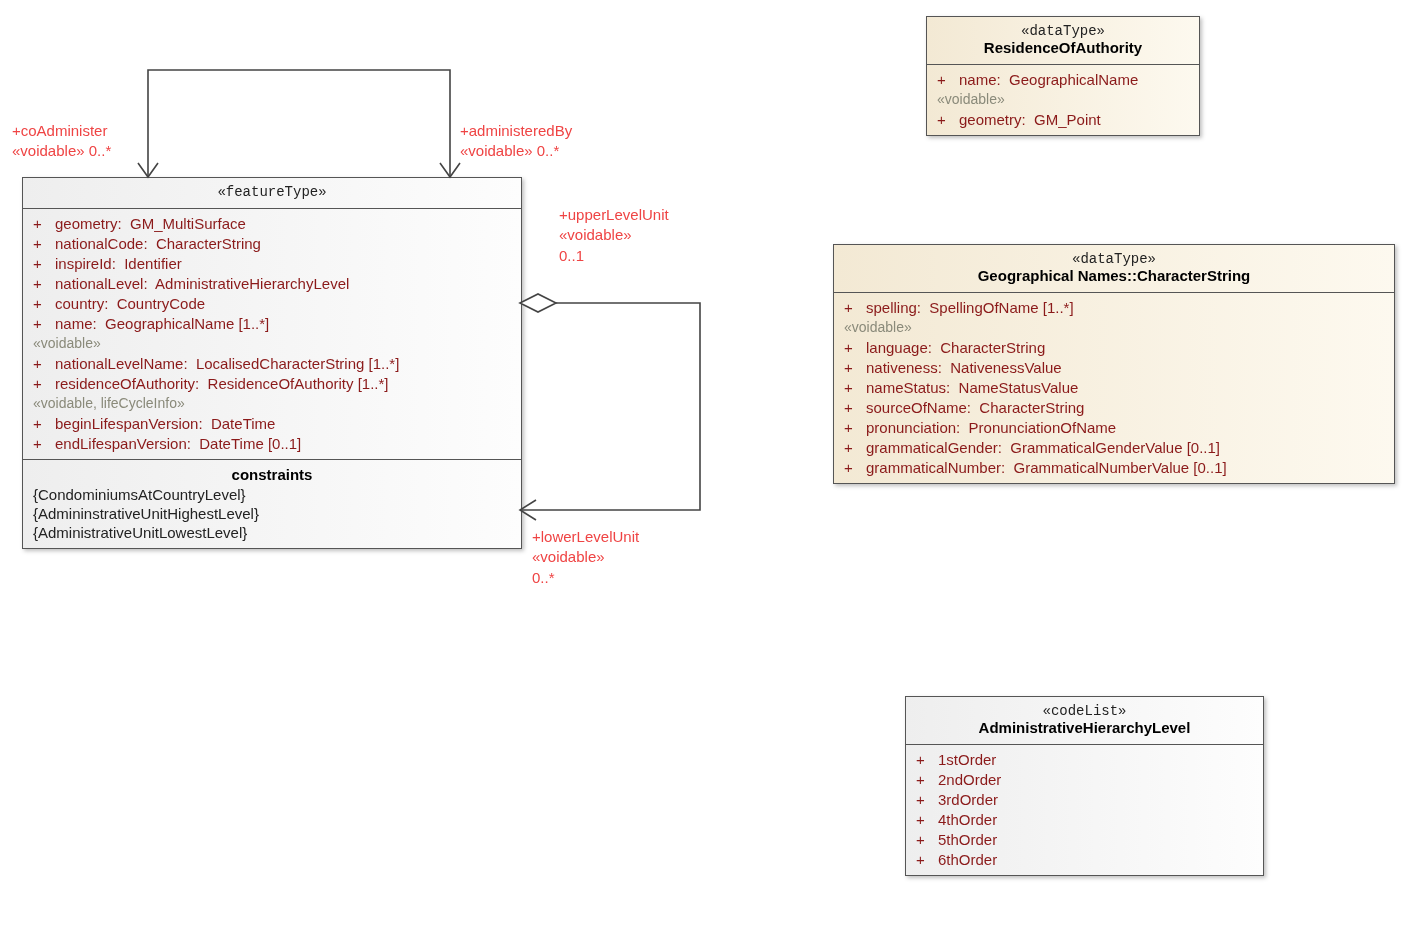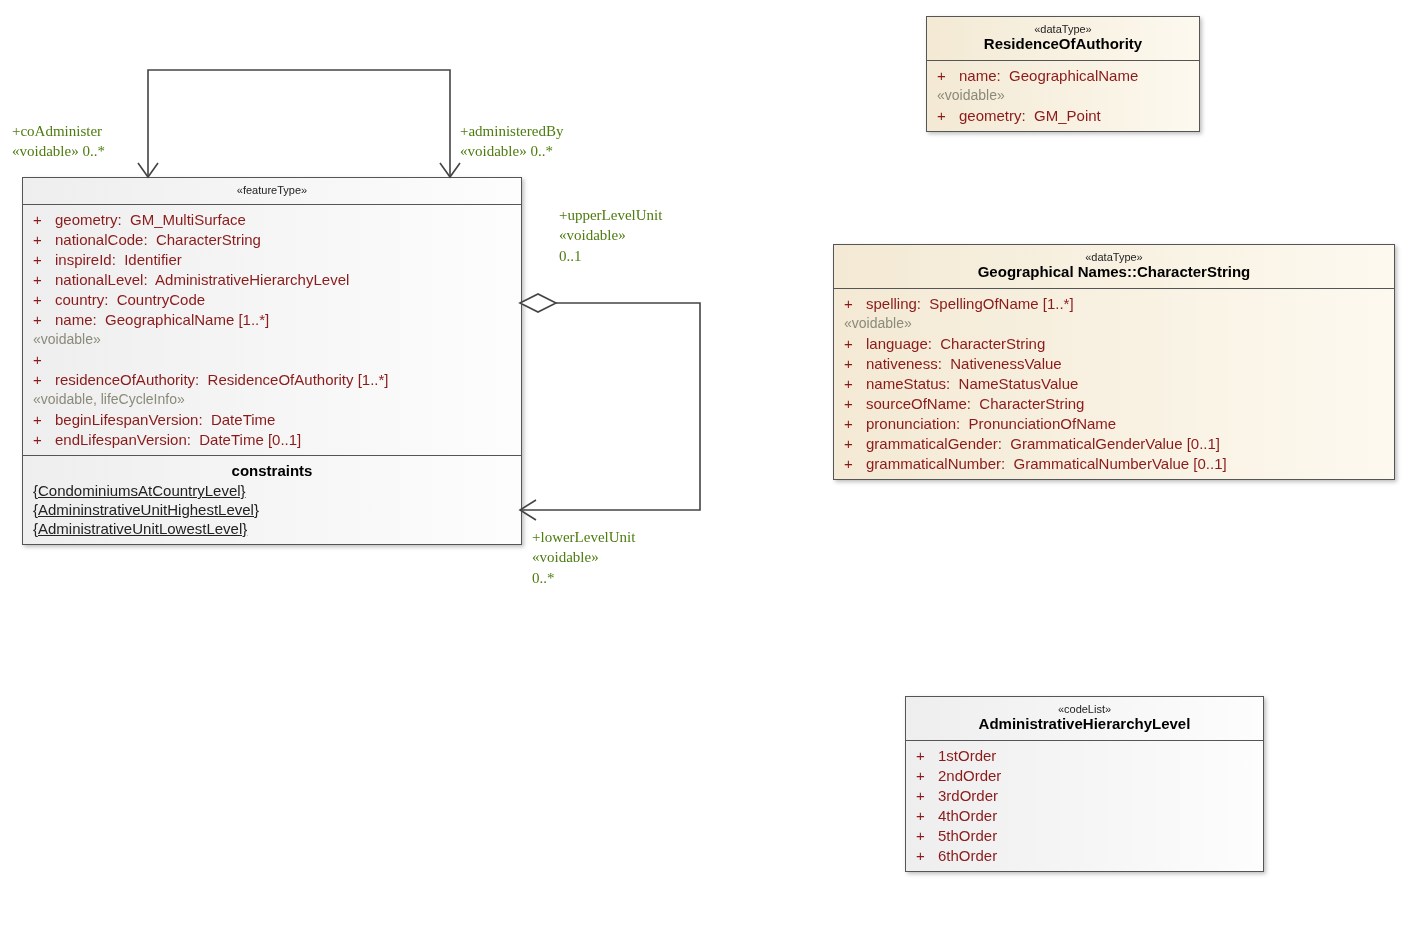--- a/index.html
+++ b/index.html
@@ -16,22 +16,23 @@
     position: absolute;
     border: 1px solid #555;
     box-shadow: 2px 2px 4px rgba(0,0,0,0.25);
   }
   .uml-header {
     text-align: center;
     padding: 6px 10px 8px;
     border-bottom: 1px solid #555;
   }
   .uml-header .stereo {
-    font-size: 11px;
+    font-size: 14px;
     color: #222;
+    font-family: Liberation Mono, monospace;
   }
   .uml-header .name {
     font-weight: bold;
     color: #000;
   }
   .uml-compartment {
     border-bottom: 1px solid #555;
     padding: 4px 10px 6px;
   }
   .uml-compartment:last-child {
@@ -57,43 +58,41 @@
   }
   .constraints-title {
     text-align: center;
     font-weight: bold;
     color: #000;
     padding: 2px 0 2px;
   }
   .constraint {
     color: #222;
     padding: 1px 0;
-    text-decoration: underline;
   }
 
   .grey-grad {
     background: linear-gradient(90deg, #eeeeee 0%, #fdfdfd 100%);
   }
   .beige-grad {
     background: linear-gradient(90deg, #f3e9d4 0%, #fdf9ef 100%);
   }
 
   svg.overlay {
     position: absolute;
     top: 0; left: 0;
     width: 1428px;
     height: 943px;
     pointer-events: none;
   }
   .assoc-label {
     position: absolute;
     font-size: 15px;
-    color: #4d7c0f;
+    color: #ef4444;
     line-height: 1.35;
-    font-family: Liberation Serif, serif;
   }
 </style>
 </head>
 <body>
 
 <div class="uml-box grey-grad" style="left:22px; top:177px; width:498px;">
   <div class="uml-header">
     <div class="stereo">«featureType»</div>
   </div>
   <div class="uml-compartment">
@@ -120,20 +119,21 @@
         </div>
         <div class="attr">
           <span class="vis">+</span>
           <span class="nm">name:  GeographicalName [1..*]</span>
         </div>
       </div>
     <div class="stereo-sub">«voidable»</div>
     <div id="au-voidable">
         <div class="attr">
           <span class="vis">+</span>
+          <span class="nm">nationalLevelName:  LocalisedCharacterString [1..*]</span>
         </div>
         <div class="attr">
           <span class="vis">+</span>
           <span class="nm">residenceOfAuthority:  ResidenceOfAuthority [1..*]</span>
         </div>
       </div>
     <div class="stereo-sub">«voidable, lifeCycleInfo»</div>
     <div id="au-lifecycle">
         <div class="attr">
           <span class="vis">+</span>

